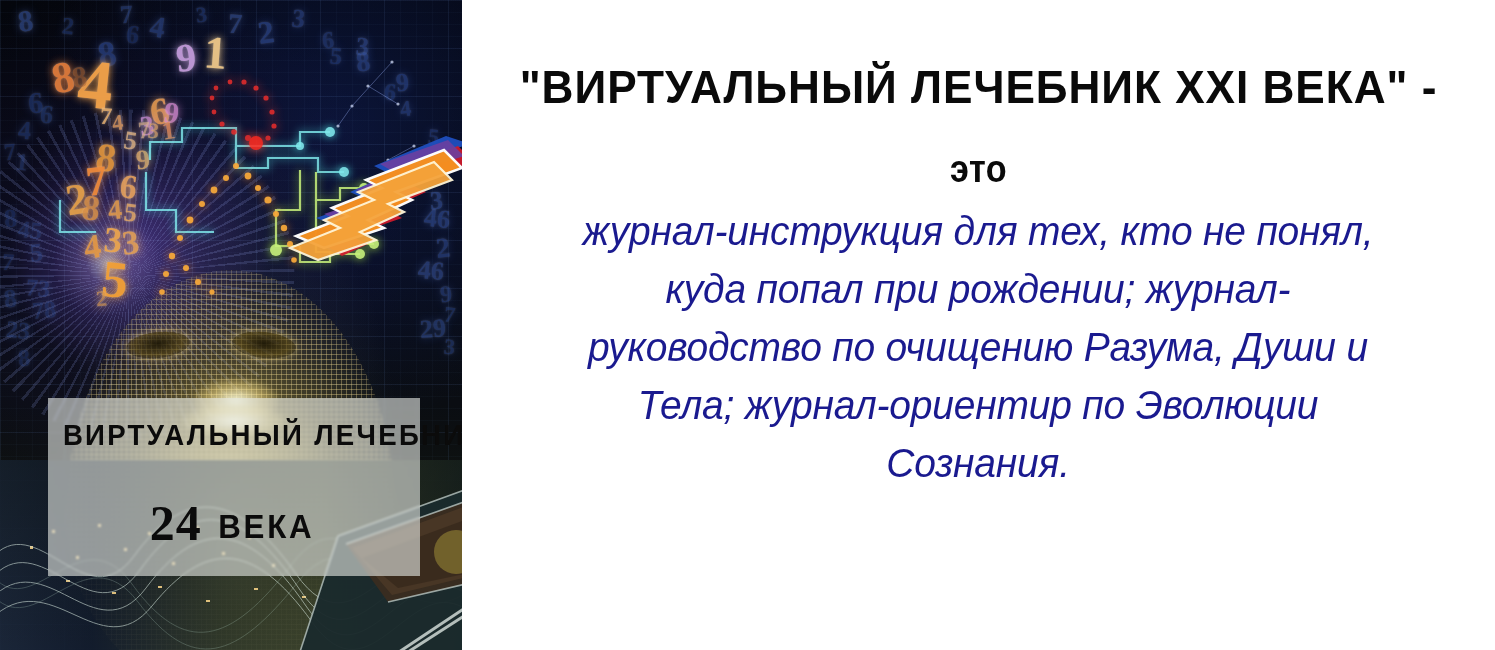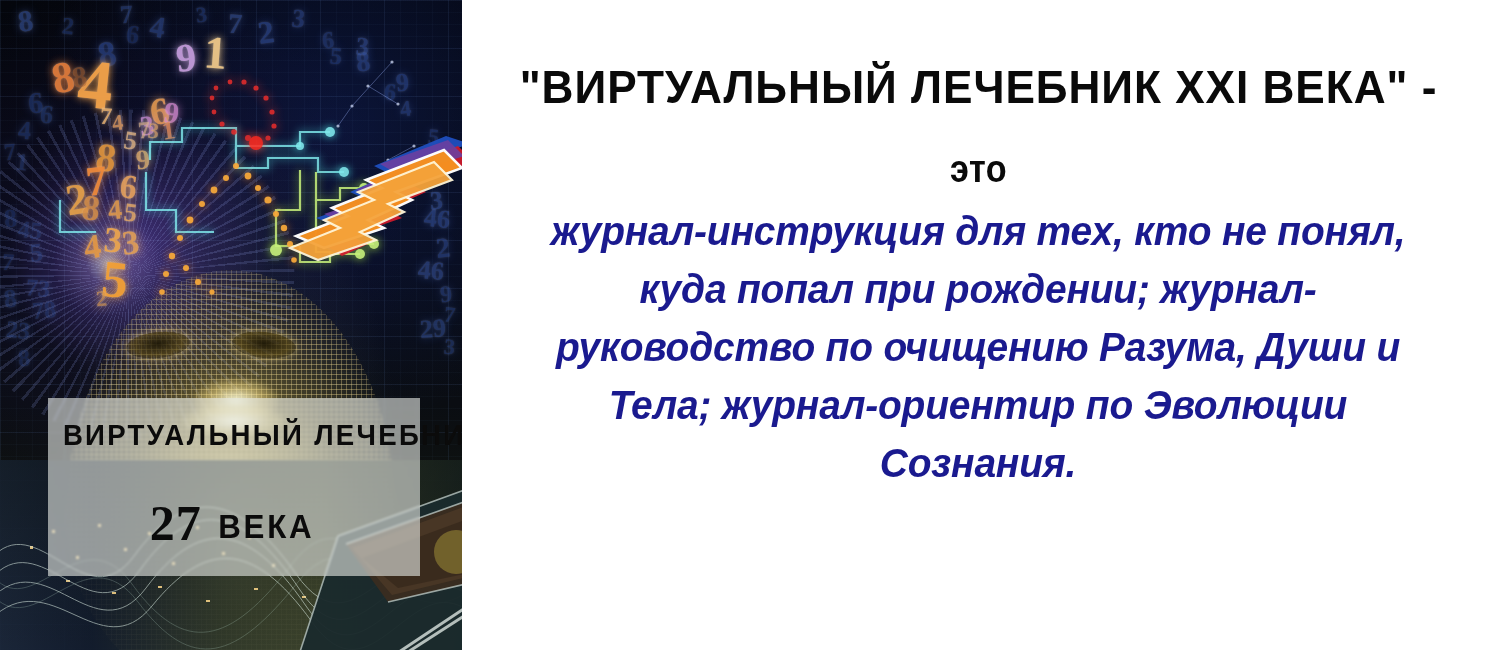--- a/index.html
+++ b/index.html
@@ -237,21 +237,21 @@
     transform-origin: center top;
   }
   .body-para {
     position: absolute;
     left: 8px; top: 202px;
     width: 1016px;
     text-align: center;
     color: #1a1a8f;
     font-family: "Liberation Sans Narrow", "Liberation Sans", sans-serif;
     font-style: italic;
-    font-weight: 700;
+    font-weight: 400;
     font-size: 41px;
     line-height: 58px;
     letter-spacing: -0.2px;
   }
   .body-para .ln { display: block; white-space: nowrap; transform: scaleX(0.95); }
 </style>
 </head>
 <body>
 
 <div id="page">
@@ -480,21 +480,21 @@
       </g>
       <g stroke="#cfd8d4" stroke-width="3" opacity="0.85" fill="none">
         <path d="M130 230 L250 150"></path>
         <path d="M138 230 L250 158"></path>
       </g>
     </svg>
 
     <div class="cover-plate"></div>
     <div class="cover-title">ВИРТУАЛЬНЫЙ ЛЕЧЕБНИК</div>
     <div class="cover-sub">
-      <span class="bignum">27</span><span class="bigword">ВЕКА</span>
+      <span class="bignum">24</span><span class="bigword">ВЕКА</span>
     </div>
   </div>
 
   <div id="textcol">
     <div class="headline">"ВИРТУАЛЬНЫЙ ЛЕЧЕБНИК XXI ВЕКА" -</div>
     <div class="eto">это</div>
     <div class="body-para" id="body-para">
         <span class="ln">журнал-инструкция для тех, кто не понял,</span>
         <span class="ln">куда попал при рождении; журнал-</span>
         <span class="ln">руководство  по очищению Разума, Души и</span>

